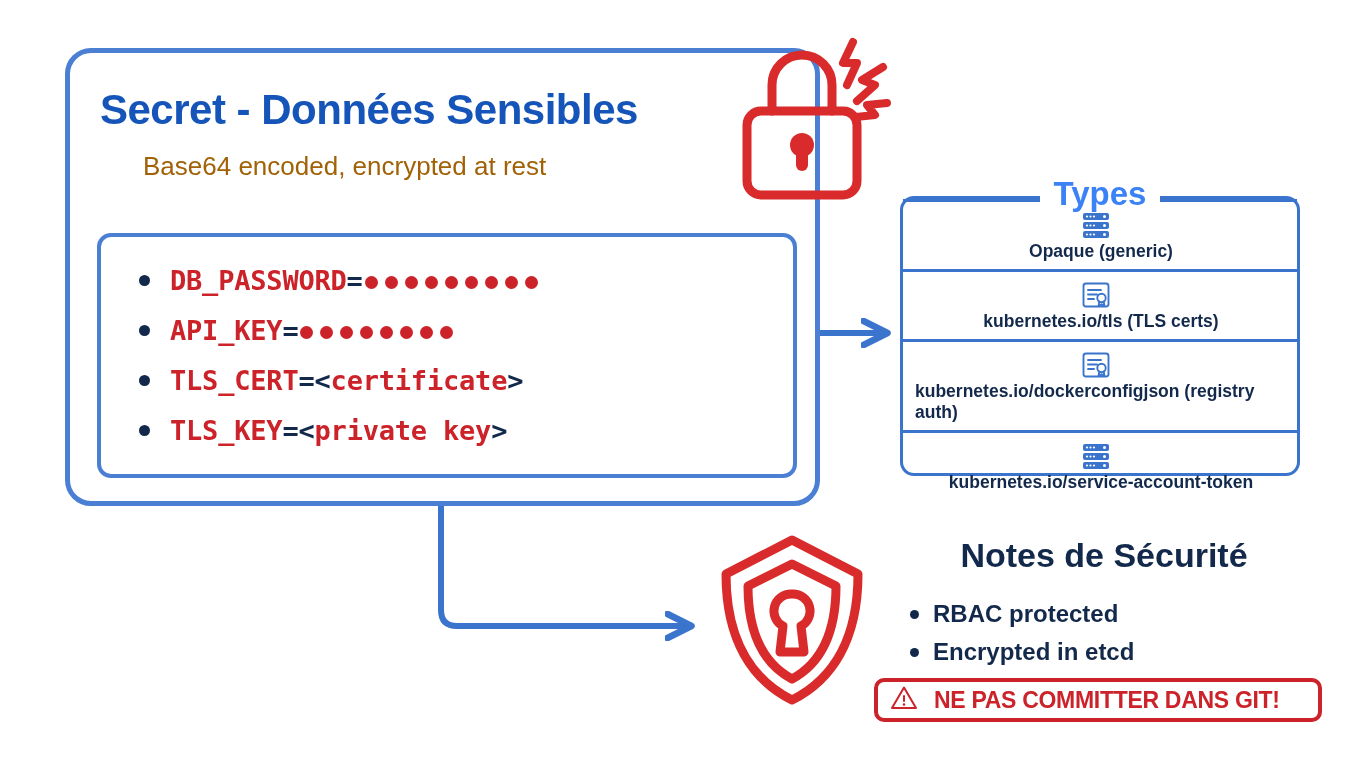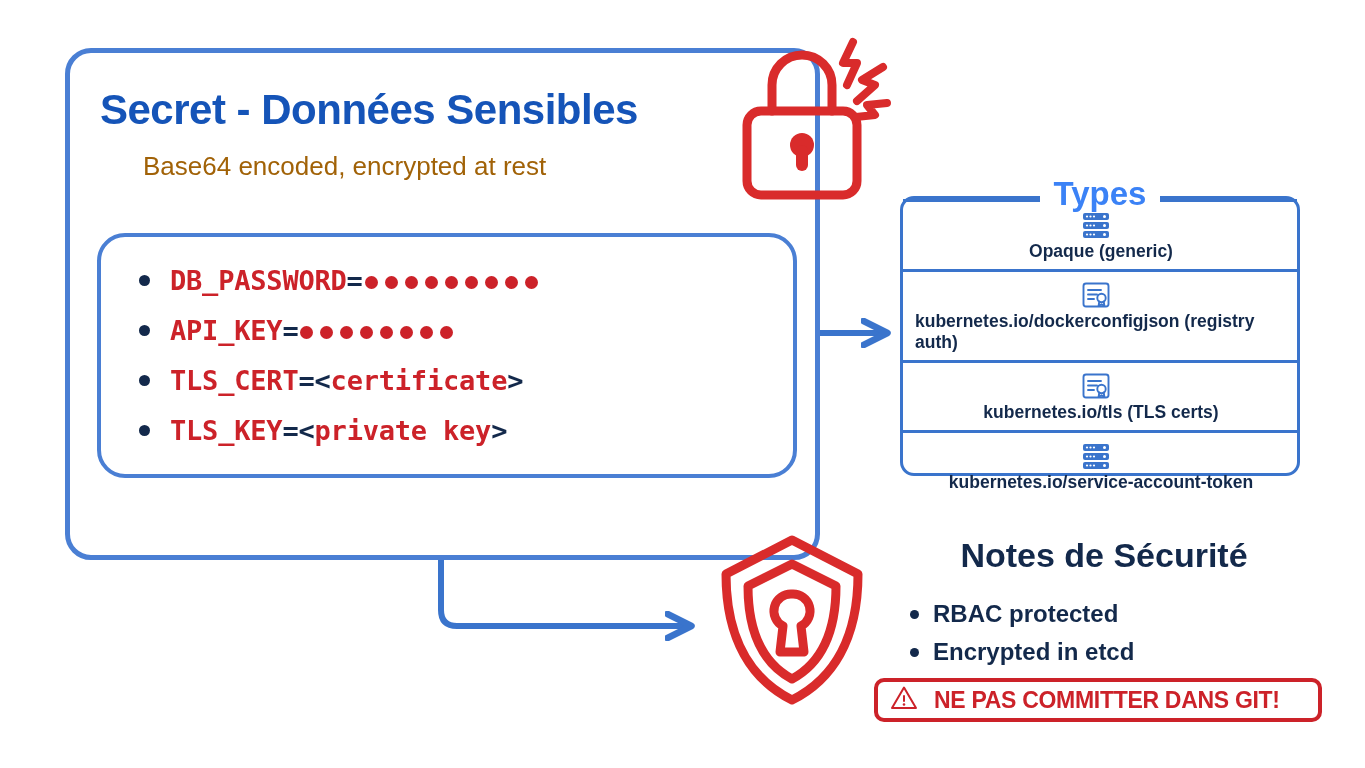--- a/index.html
+++ b/index.html
@@ -20,21 +20,21 @@
     position: absolute; left: 0; top: 0;
     width: 1365px; height: 768px;
     pointer-events: none;
     z-index: 1;
   }
 
   
   #secret-card {
     position: absolute;
     left: 65px; top: 48px;
-    width: 755px; height: 512px;
+    width: 755px; height: 458px;
     border: 5px solid #4a7fd4;
     border-radius: 26px;
     background: #ffffff;
     z-index: 2;
   }
   #secret-title {
     position: absolute;
     left: 30px; top: 33px;
     font-size: 42px;
     font-weight: bold;
@@ -50,21 +50,21 @@
     color: #a16207;
     white-space: nowrap;
   }
 
   
   #env-box {
     position: absolute;
     left: 27px; top: 180px;
     width: 700px; height: 245px;
     border: 4px solid #4a7fd4;
-    border-radius: 28px;
+    border-radius: 14px;
     background: #ffffff;
     padding: 18px 0 4px 0;
   }
   .env-row {
     display: flex;
     align-items: center;
     height: 50px;
     padding-left: 38px;
   }
   .env-bullet {
@@ -318,37 +318,37 @@
           <g fill="none" stroke="#3a74cc" stroke-width="1.9" stroke-linecap="round" stroke-linejoin="round">
             <rect x="3.5" y="4.5" width="25" height="23" rx="2.5"></rect>
             <line x1="8" y1="11" x2="21" y2="11"></line>
             <line x1="8" y1="15.5" x2="17" y2="15.5"></line>
             <line x1="8" y1="20" x2="14" y2="20"></line>
             <circle cx="21.5" cy="19" r="4.2"></circle>
             <path d="M 19.3 22.4 L 18.6 27 L 21.5 25.3 L 24.4 27 L 23.7 22.4"></path>
           </g>
         </svg>
       </span>
-      <span class="type-label">kubernetes.io/dockerconfigjson (registry auth)</span>
+      <span class="type-label">kubernetes.io/tls (TLS certs)</span>
     </div>
 
     <div class="type-row">
       <span class="type-icon">
         <svg width="32" height="32" viewBox="0 0 32 32">
           <g fill="none" stroke="#3a74cc" stroke-width="1.9" stroke-linecap="round" stroke-linejoin="round">
             <rect x="3.5" y="4.5" width="25" height="23" rx="2.5"></rect>
             <line x1="8" y1="11" x2="21" y2="11"></line>
             <line x1="8" y1="15.5" x2="17" y2="15.5"></line>
             <line x1="8" y1="20" x2="14" y2="20"></line>
             <circle cx="21.5" cy="19" r="4.2"></circle>
             <path d="M 19.3 22.4 L 18.6 27 L 21.5 25.3 L 24.4 27 L 23.7 22.4"></path>
           </g>
         </svg>
       </span>
-      <span class="type-label">kubernetes.io/tls (TLS certs)</span>
+      <span class="type-label">kubernetes.io/dockerconfigjson (registry auth)</span>
     </div>
 
     <div class="type-row">
       <span class="type-icon">
         <svg width="32" height="32" viewBox="0 0 32 32">
           <g fill="#3a74cc">
             <rect x="3" y="4" width="26" height="7" rx="2"></rect>
             <rect x="3" y="13" width="26" height="7" rx="2"></rect>
             <rect x="3" y="22" width="26" height="7" rx="2"></rect>
           </g>

